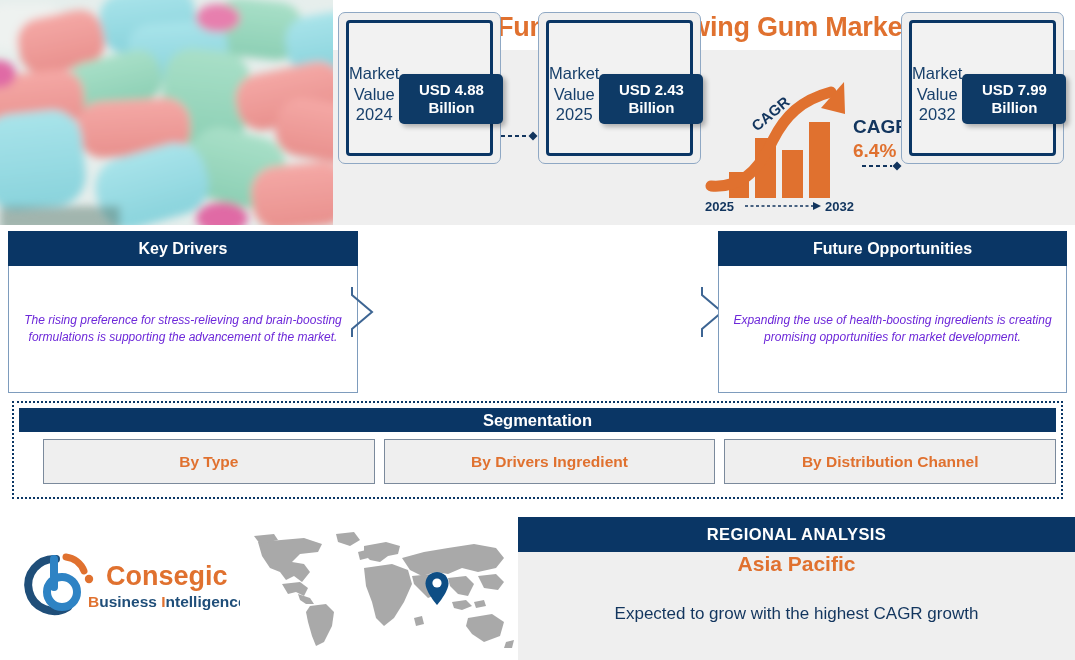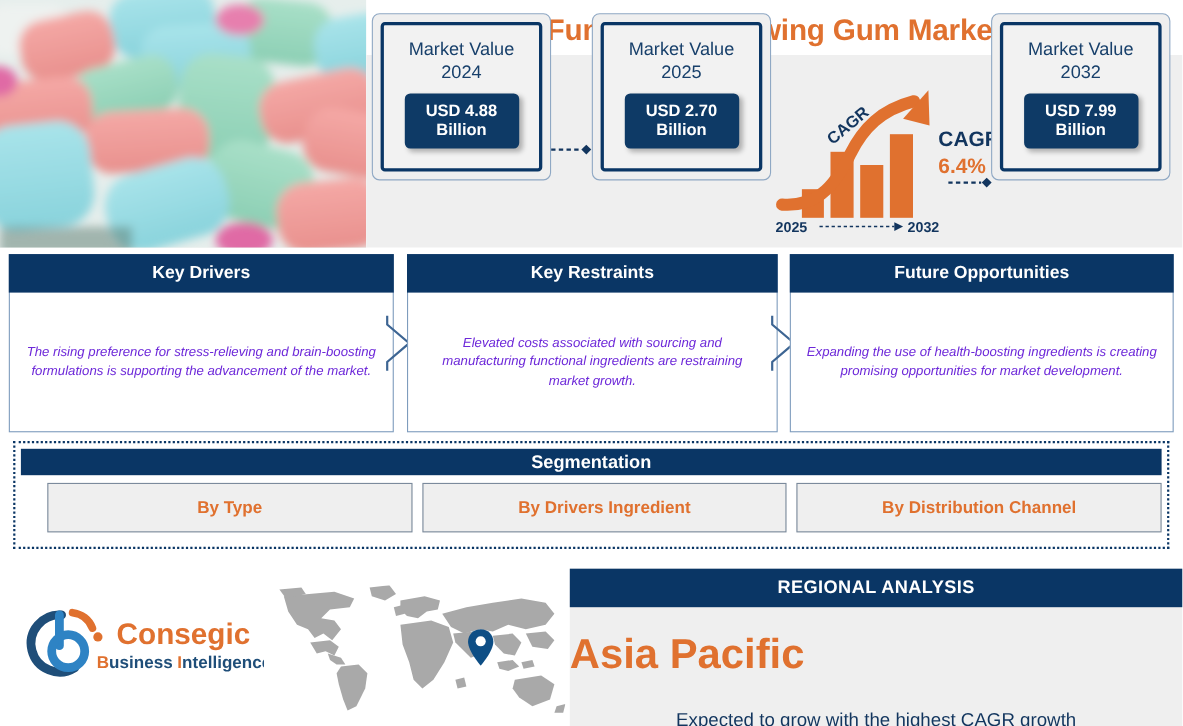--- a/index.html
+++ b/index.html
@@ -38,21 +38,21 @@
   
   .mv-outer {
     position: absolute; top: 12px; height: 152px;
     border: 1px solid #8fa8c4; border-radius: 7px;
     background: #efefef;
   }
   .mv-inner {
     position: absolute; left: 7px; top: 7px; right: 7px; bottom: 7px;
     border: 3px solid #0a3665; border-radius: 4px;
     background: #f2f2f2;
-    display: flex; flex-direction: column; align-items: center;
+    display: flex; flex-direction: row; align-items: center;
     padding-top: 12px;
   }
   .mv-label {
     font-size: 16.5px; color: #18406b; line-height: 1.25; text-align: center;
     font-weight: normal;
   }
   .mv-chip {
     margin-top: 9px;
     background: #0e3a66; color: #ffffff;
     font-size: 15px; font-weight: bold; line-height: 1.2;
@@ -128,22 +128,22 @@
   .region {
     position: absolute; left: 518px; top: 517px; width: 557px; height: 143px;
     background: #efefef;
   }
   .rhead {
     height: 35px; background: #0a3665; color: #ffffff;
     font-size: 16.5px; font-weight: bold; letter-spacing: 0.4px;
     display: flex; align-items: center; justify-content: center;
   }
   .rname {
-    margin-top: 22px; 
-    font-size: 38px; font-weight: bold; color: #E0712F;
+    text-align: center;
+    font-size: 21px; font-weight: bold; color: #E0712F;
   }
   .rsub {
     margin-top: 28px; text-align: center;
     font-size: 17px; color: #12355e;
   }
 </style>
 </head>
 <body>
 
 <div class="page">
@@ -220,21 +220,21 @@
         </svg>
       </div>
 
       <div class="mv-outer" id="box2025">
         <div class="mv-inner">
           <div class="mv-label">
             <span>Market Value</span><br>
             <span>2025</span>
           </div>
           <div class="mv-chip">
-            <span>USD 2.70</span><br>
+            <span>USD 2.43</span><br>
             <span>Billion</span>
           </div>
         </div>
       </div>
 
       <div class="cagr-wrap">
         <svg width="200" height="135" viewBox="0 0 200 135" xmlns="http://www.w3.org/2000/svg">
 
           <rect x="24" y="94" width="20" height="26" fill="#E0712F"></rect>
           <rect x="50" y="60" width="21" height="60" fill="#E0712F"></rect>
@@ -284,24 +284,20 @@
       <div class="dhead">Key Drivers</div>
       <div class="dbody">The rising preference for stress-relieving and brain-boosting formulations is supporting the advancement of the market.</div>
     </div>
 
     <div class="chev" id="chev1">
       <svg width="26" height="52" viewBox="0 0 26 52" xmlns="http://www.w3.org/2000/svg">
         <polyline points="2,1 2,9 22,26 2,43 2,51" fill="none" stroke="#3d6593" stroke-width="2"></polyline>
       </svg>
     </div>
 
-    <div class="dcard" id="dcard2">
-      <div class="dhead">Key Restraints</div>
-      <div class="dbody">Elevated costs associated with sourcing and manufacturing functional ingredients are restraining market growth.</div>
-    </div>
 
     <div class="chev" id="chev2">
       <svg width="26" height="52" viewBox="0 0 26 52" xmlns="http://www.w3.org/2000/svg">
         <polyline points="2,1 2,9 22,26 2,43 2,51" fill="none" stroke="#3d6593" stroke-width="2"></polyline>
       </svg>
     </div>
 
     <div class="dcard" id="dcard3">
       <div class="dhead">Future Opportunities</div>
       <div class="dbody">Expanding the use of health-boosting ingredients is creating promising opportunities for market development.</div>

